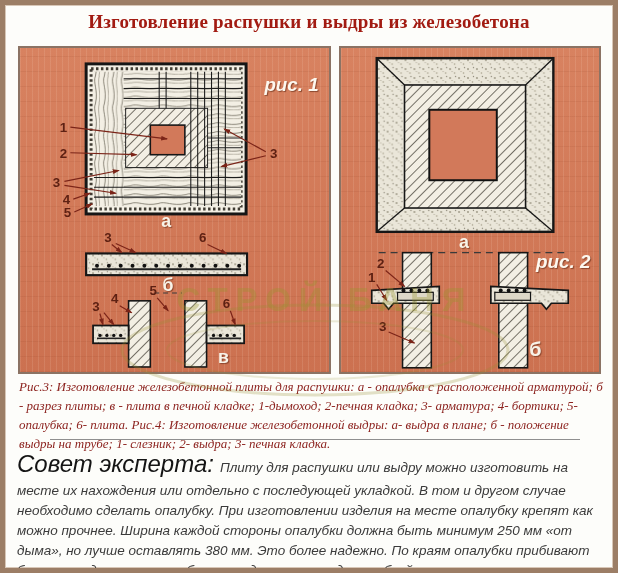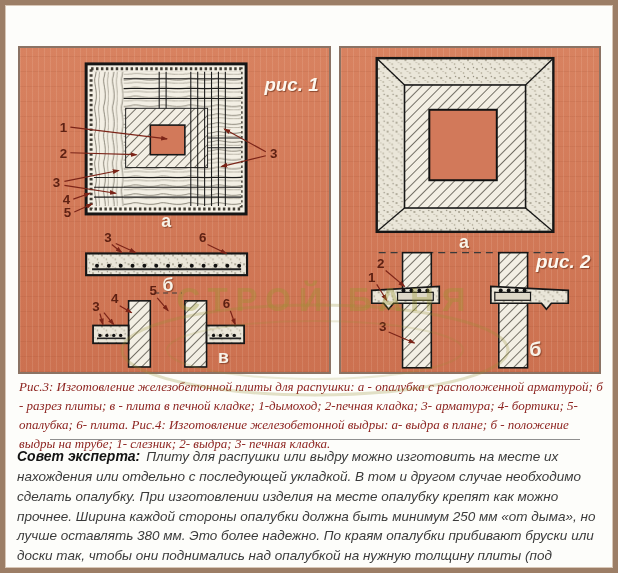--- a/index.html
+++ b/index.html
@@ -39,21 +39,21 @@
   .stamp-arc { position:absolute; top:295px; left:110px; z-index:5; pointer-events:none; }
   .caption {
     position:absolute; top:373px; left:14px; width:588px;
     font-style:italic; font-size:13px; line-height:1.45; color:#8d2420;font-family:Liberation Serif, serif;
   }
   .divider { position:absolute; top:434px; left:45px; width:530px; height:1px; background:#8f8f8f; }
   .expert {
     position:absolute; top:441px; left:12px; width:594px;
     font-style:italic; font-size:13.5px; line-height:1.47; color:#3b3b3b;
   }
-  .expert .lead { font-weight:bold; font-size:14px; color:#141414; margin-right:6px; }
+  .expert .lead { font-weight:normal; font-size:24px; color:#141414; margin-right:6px; }
 </style>
 </head>
 <body>
 
 <svg width="0" height="0" style="position:absolute" aria-hidden="true">
   <defs>
     <pattern id="hatch" width="7" height="7" patternUnits="userSpaceOnUse" patternTransform="rotate(45)">
       <rect width="7" height="7" fill="#f3efe4"></rect>
       <line x1="0" y1="0" x2="0" y2="7" stroke="#3b372e" stroke-width="1.4"></line>
     </pattern>
@@ -75,20 +75,21 @@
       <path d="M8.3,0 C6,9 10.5,18 8,28" stroke="#837e6e" stroke-width="0.6" fill="none"></path>
     </pattern>
     <marker id="arr" markerWidth="6" markerHeight="6" refX="5" refY="2" orient="auto">
       <path d="M0,0 L6,2 L0,4 Z" fill="#7b2418"></path>
     </marker>
   </defs>
 </svg>
 
 <div id="root">
 
+  <div class="title">Изготовление распушки и выдры из железобетона</div>
 
   <div class="panel panel-left">
     <svg viewBox="0 0 313 328">
 
       <g>
         <rect x="67" y="16" width="162" height="152" fill="#f3efe4" stroke="#161616" stroke-width="3"></rect>
         <rect x="72" y="21" width="152" height="142" fill="none" stroke="#403c33" stroke-width="3" stroke-dasharray="2.5 2.5"></rect>
         <rect x="75" y="24" width="149" height="136" fill="url(#woodH)"></rect>
         <rect x="75" y="24" width="30" height="136" fill="url(#woodV)"></rect>
         <rect x="107" y="61" width="83" height="60" fill="url(#hatch)" stroke="#222" stroke-width="1"></rect>

